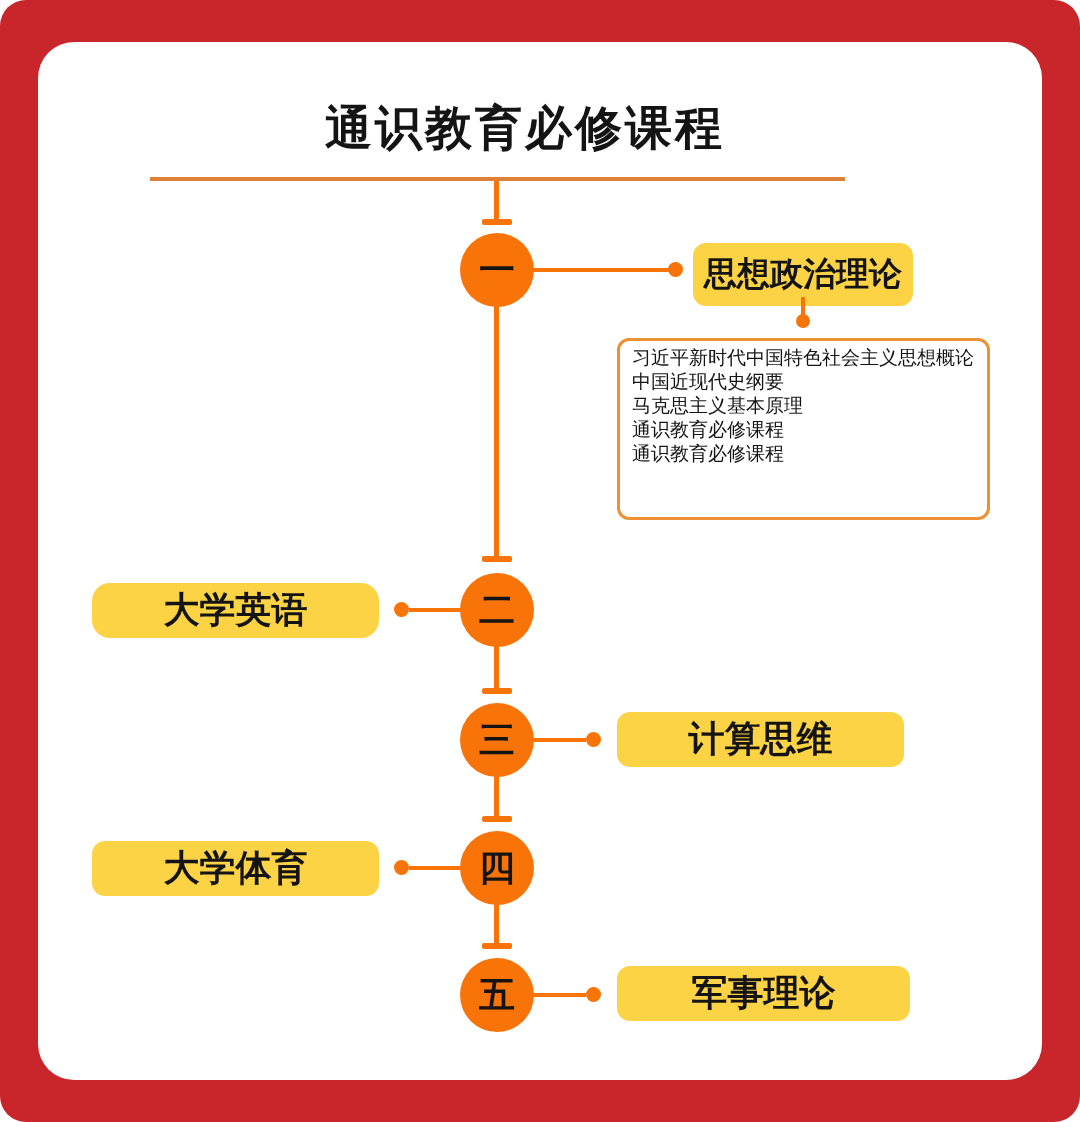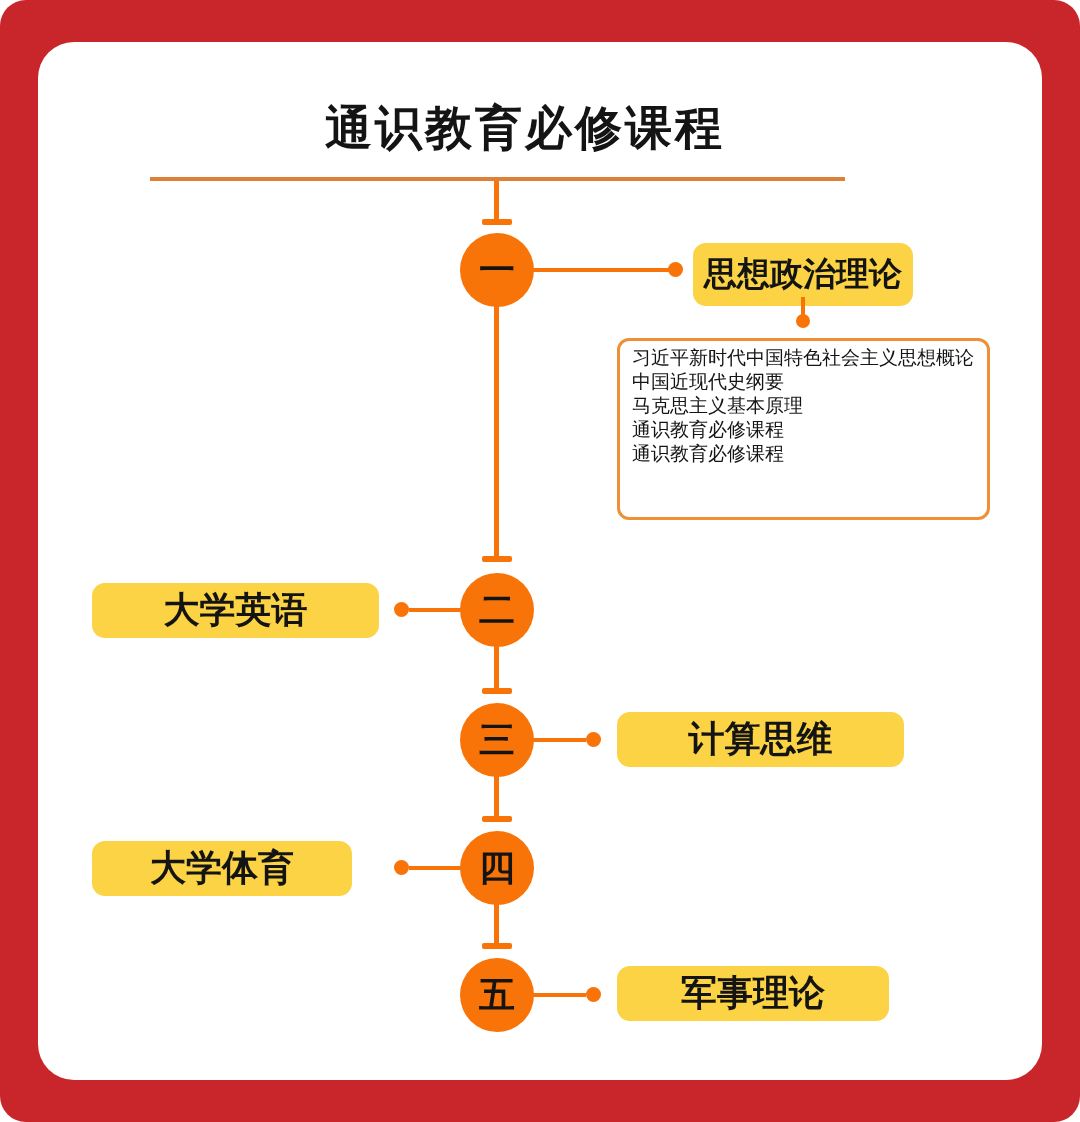--- a/index.html
+++ b/index.html
@@ -83,38 +83,38 @@
     <div class="course-line">通识教育必修课程</div>
     <div class="course-line">通识教育必修课程</div>
   </div>
 
   <div class="abs vline" style="left:494px;top:305px;height:253px;"></div>
   <div class="abs cap" style="left:482px;top:556px;"></div>
 
   <div class="abs circle" style="left:460px;top:573px;">二</div>
   <div class="abs hconn" style="left:409px;top:608px;width:55px;"></div>
   <div class="abs dot" style="left:394px;top:602px;"></div>
-  <div class="abs ylabel big" style="left:92px;top:583px;width:287px;height:55px;">大学英语</div>
+  <div class="abs ylabel big" style="left:92px;top:583px;width:287px;height:55px;border-radius:18px;">大学英语</div>
 
   <div class="abs vline" style="left:494px;top:645px;height:45px;"></div>
   <div class="abs cap" style="left:482px;top:688px;"></div>
 
   <div class="abs circle" style="left:460px;top:703px;">三</div>
   <div class="abs hconn" style="left:532px;top:738px;width:54px;"></div>
   <div class="abs dot" style="left:586px;top:732px;"></div>
   <div class="abs ylabel big" style="left:617px;top:712px;width:287px;height:55px;">计算思维</div>
 
   <div class="abs vline" style="left:494px;top:775px;height:43px;"></div>
   <div class="abs cap" style="left:482px;top:816px;"></div>
 
   <div class="abs circle" style="left:460px;top:831px;">四</div>
   <div class="abs hconn" style="left:409px;top:866px;width:55px;"></div>
   <div class="abs dot" style="left:394px;top:860px;"></div>
-  <div class="abs ylabel big" style="left:92px;top:841px;width:260px;height:55px;">大学体育</div>
+  <div class="abs ylabel big" style="left:92px;top:841px;width:287px;height:55px;">大学体育</div>
 
   <div class="abs vline" style="left:494px;top:903px;height:42px;"></div>
   <div class="abs cap" style="left:482px;top:943px;"></div>
 
   <div class="abs circle" style="left:460px;top:958px;">五</div>
   <div class="abs hconn" style="left:532px;top:993px;width:54px;"></div>
   <div class="abs dot" style="left:586px;top:987px;"></div>
-  <div class="abs ylabel big" style="left:617px;top:966px;width:272px;height:55px;">军事理论</div>
+  <div class="abs ylabel big" style="left:617px;top:966px;width:293px;height:55px;">军事理论</div>
 </div>
 
 </body></html>

